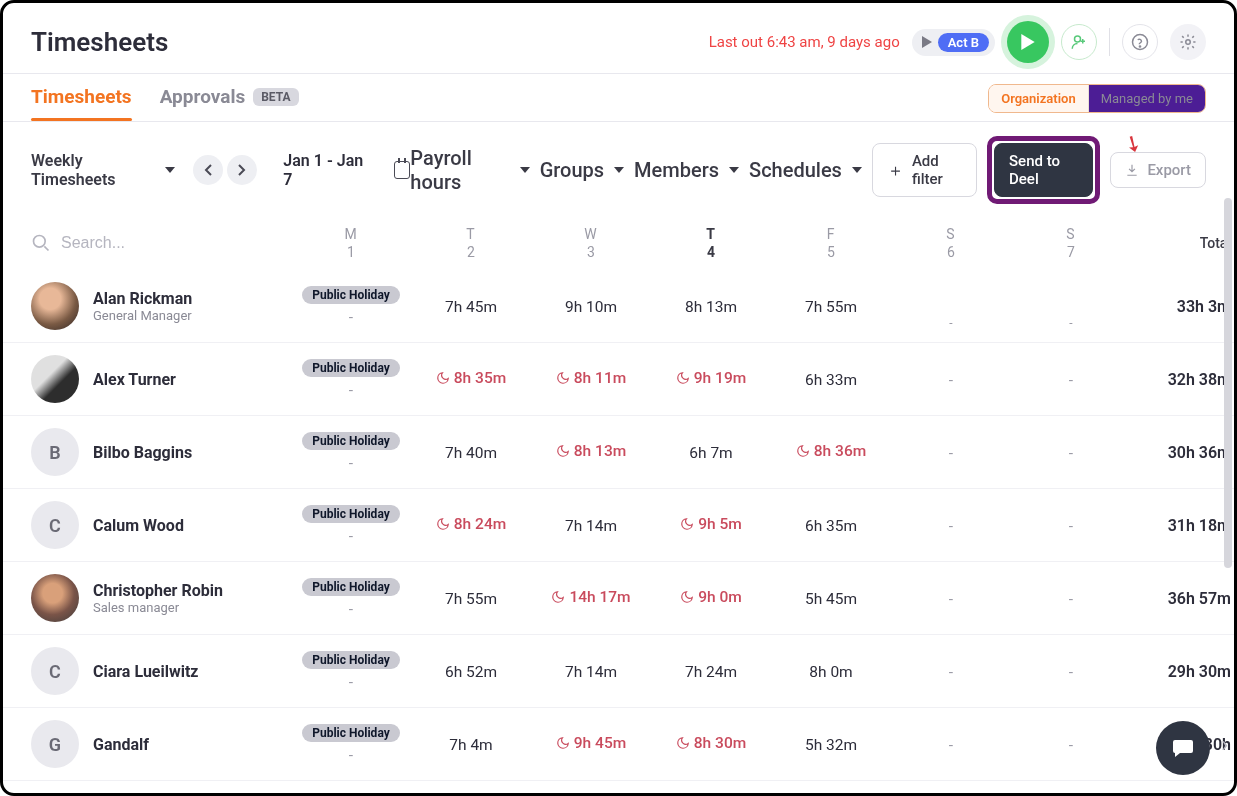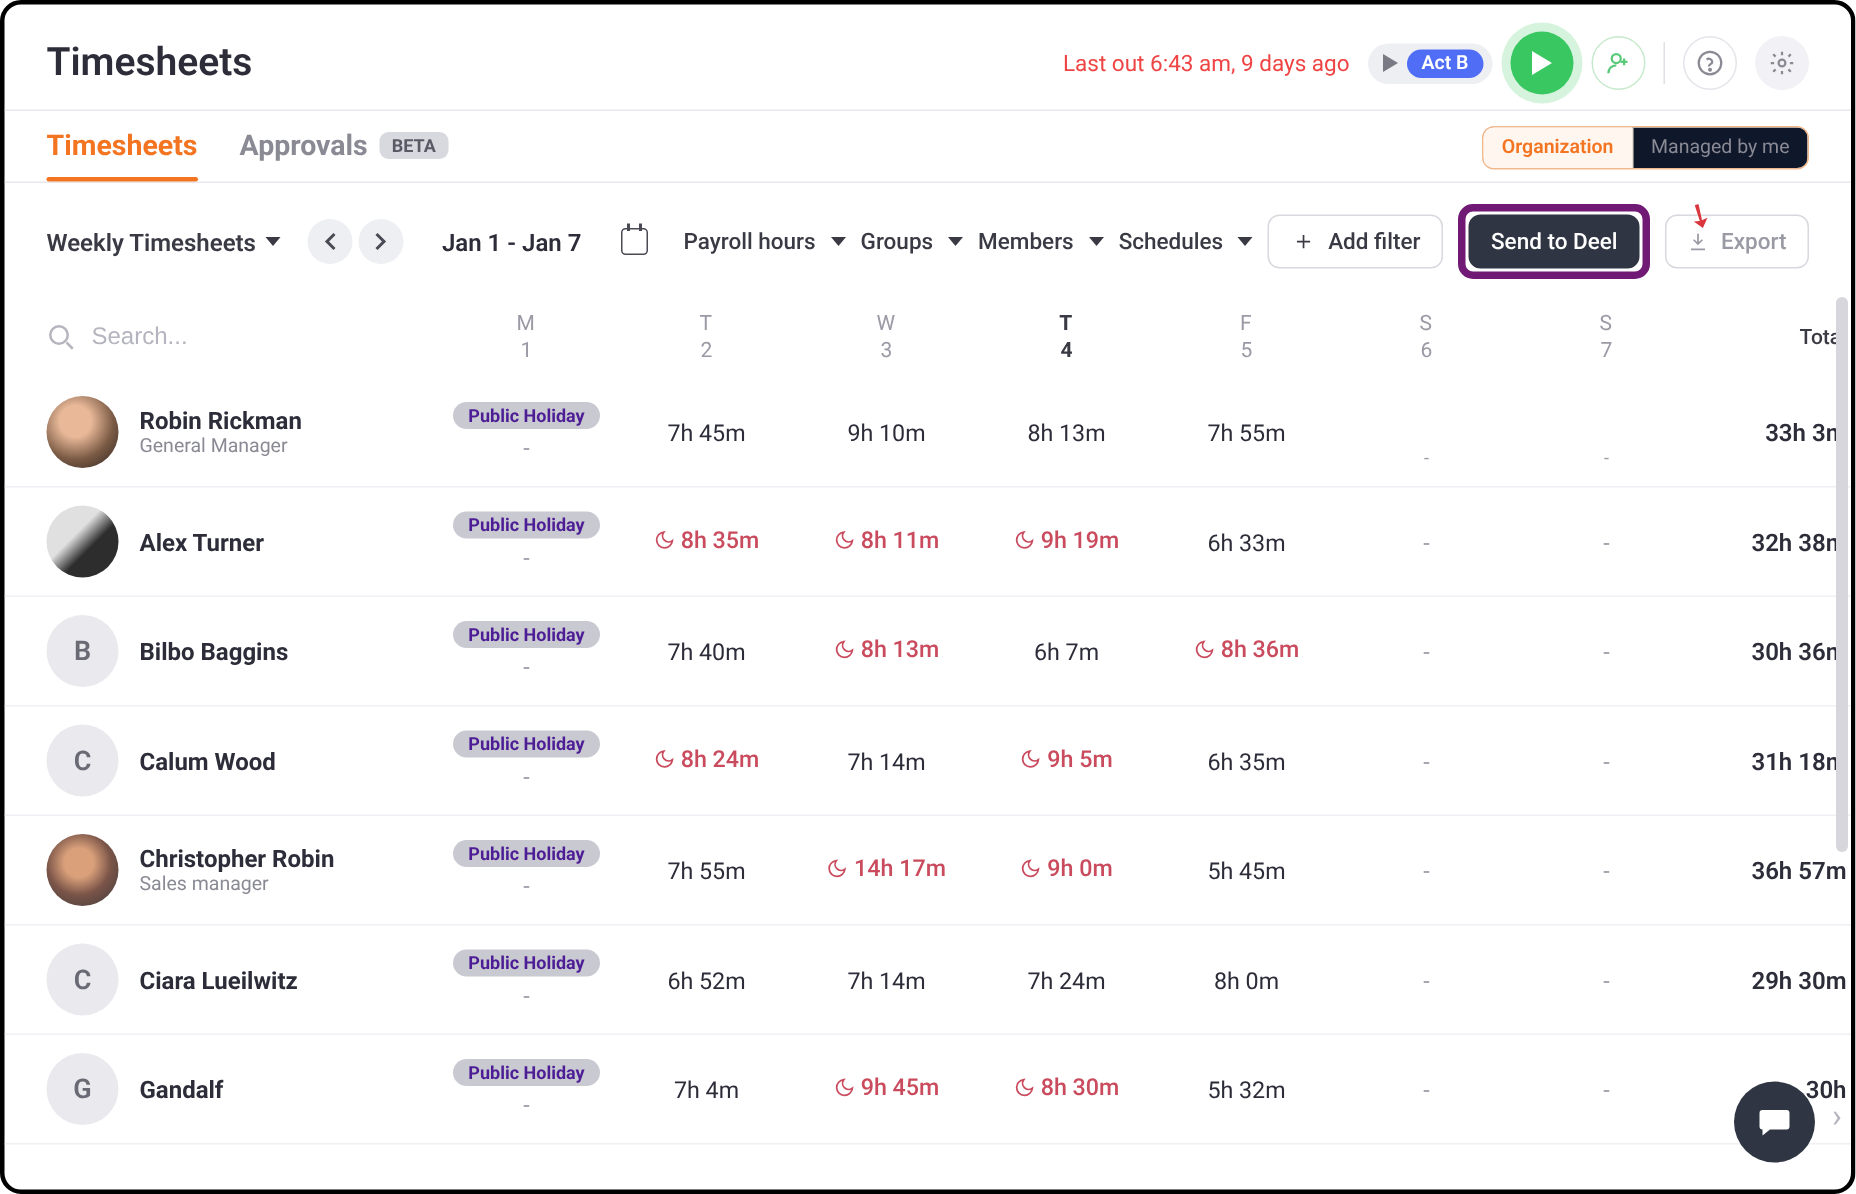--- a/index.html
+++ b/index.html
@@ -88,38 +88,38 @@
   padding-bottom: 12px; position: relative; display:inline-flex; gap:8px; align-items:center;
 }
 .tab.active { color:#f37421; }
 .tab.active::after {
   content:""; position:absolute; left:0; right:0; bottom:-1px; height:3px; background:#f37421; border-radius:2px;
 }
 .beta-badge { background:#d8d8df; color:#5a5a65; font-size:12px; font-weight:700; border-radius:6px; padding:2px 8px; }
 .scope-toggle { display:flex; border:1px solid #f0b88d; border-radius:8px; overflow:hidden; margin-bottom:8px; }
 .scope-toggle span { font-size:13px; padding:6px 12px; }
 .scope-toggle .org { color:#f37421; font-weight:600; background:#fff6ef; }
-.scope-toggle .mg { color:#8a8a95; background:#0f172a; border-left:1px solid #eadfd5; }
+.scope-toggle .mg { color:#8a8a95; background:#4c1d95; border-left:1px solid #eadfd5; }
 
 
 .filter-bar {
   display:flex; align-items:center; justify-content:space-between;
   padding: 14px 28px;
 }
 .fb-left { display:flex; align-items:center; gap:12px; }
 .dd { display:inline-flex; align-items:center; gap:6px; font-size:16px; font-weight:600; color:#3a3a45; cursor:pointer; }
 .caret { width:0;height:0;border-left:5px solid transparent;border-right:5px solid transparent;border-top:6px solid #3a3a45; }
 .nav-arrows { display:inline-flex; gap:4px; margin-left:6px; }
 .nav-btn { width:30px;height:30px;border-radius:50%;background:#eeeff3;display:inline-flex;align-items:center;justify-content:center;cursor:pointer; color:#4a4a55;}
 .date-range { font-size:16px; font-weight:600; margin-left:14px; display:inline-flex; align-items:center; gap:26px; }
 .cal-ic { width:18px;height:18px;border:1.5px solid #4a4a55;border-radius:3px; position:relative; }
 .cal-ic::before{content:"";position:absolute;top:-4px;left:3px;width:2px;height:5px;background:#4a4a55;}
 .cal-ic::after{content:"";position:absolute;top:-4px;right:3px;width:2px;height:5px;background:#4a4a55;}
 .fb-right { display:flex; align-items:center; gap:10px; }
-.filter-dd { display:inline-flex;align-items:center;gap:10px;font-size:15px;font-weight:500;color:#3a3a45;cursor:pointer; }
+.filter-dd { display:inline-flex;align-items:center;gap:10px;font-size:20px;font-weight:500;color:#3a3a45;cursor:pointer; }
 .btn {
   display:inline-flex;align-items:center;gap:8px;
   padding:8px 14px;border-radius:8px;border:1px solid #d8d8df;
   font-size:15px;font-weight:500;background:#fff;cursor:pointer;color:#3a3a45;
 }
 .btn-dark { background:#2f3542;color:#fff;border:1px solid #2f3542; }
 .btn-ghost { color:#9a9aa5; }
 .highlight-ring { border:5px solid #701a75; border-radius:10px; padding:2px; }
 .annot-arrow {
   position:absolute; top:128px; right:92px;
@@ -151,21 +151,21 @@
 }
 .row .member { display:flex; align-items:center; gap:14px; }
 .avatar { width:48px;height:48px;border-radius:50%;display:flex;align-items:center;justify-content:center;font-weight:600;color:#6a6a75;background:#e9e9ee;font-size:18px; }
 .avatar.img1 { background: radial-gradient(circle at 40% 35%, #e8b898 25%, #7a5a44 60%, #2a2222 100%); }
 .avatar.img2 { background: linear-gradient(135deg,#e0e0e0 40%, #2d2d2d 60%); }
 .avatar.img3 { background: radial-gradient(circle at 45% 40%, #d9a07a 25%, #7a5448 55%, #3a3a3a 100%); }
 .mname { font-weight:700; font-size:16px; }
 .mrole { font-size:13px; color:#8a8a95; }
 .cell { text-align:center; }
 .stack { display:flex;flex-direction:column;align-items:center;gap:4px; }
-.ph-badge { background:#c9c9d1;color:#4c1d95;font-size:12px;font-weight:700;border-radius:10px;padding:2px 10px; }
+.ph-badge { background:#c9c9d1;color:#0f172a;font-size:12px;font-weight:700;border-radius:10px;padding:2px 10px; }
 .val { font-size:15.5px; color:#2d2d3a; }
 .flag { color:#c94b5d; font-weight:500; display:inline-flex; align-items:center; gap:4px; }
 .rest-badge {
   grid-column: 7 / span 2;
   background:#c9c9d1;color:#fff;font-size:12px;font-weight:700;border-radius:10px;
   text-align:center;padding:3px 0;
 }
 .dash { color:#9a9aa5; }
 .total { text-align:right; font-weight:600; font-size:16px; }
 
@@ -346,21 +346,21 @@
         <span class="dnum">7</span>
       </div>
       <div class="total-hd">Total</div>
     </div>
 
   <div class="rows" id="rows-container">
       <div class="row">
         <div class="member">
           <div class="avatar img1"></div>
           <div>
-            <div class="mname">Robin Rickman</div>
+            <div class="mname">Alan Rickman</div>
             <div class="mrole">General Manager</div>
           </div>
         </div>
         <div class="cell stack">
           <span class="ph-badge">Public Holiday</span>
           <span class="val dash">-</span>
         </div>
         <div class="cell"><span class="val">7h 45m</span></div>
         <div class="cell"><span class="val">9h 10m</span></div>
         <div class="cell"><span class="val">8h 13m</span></div>

